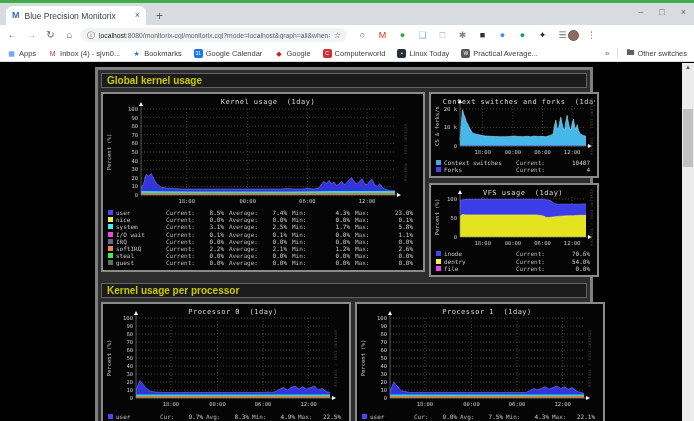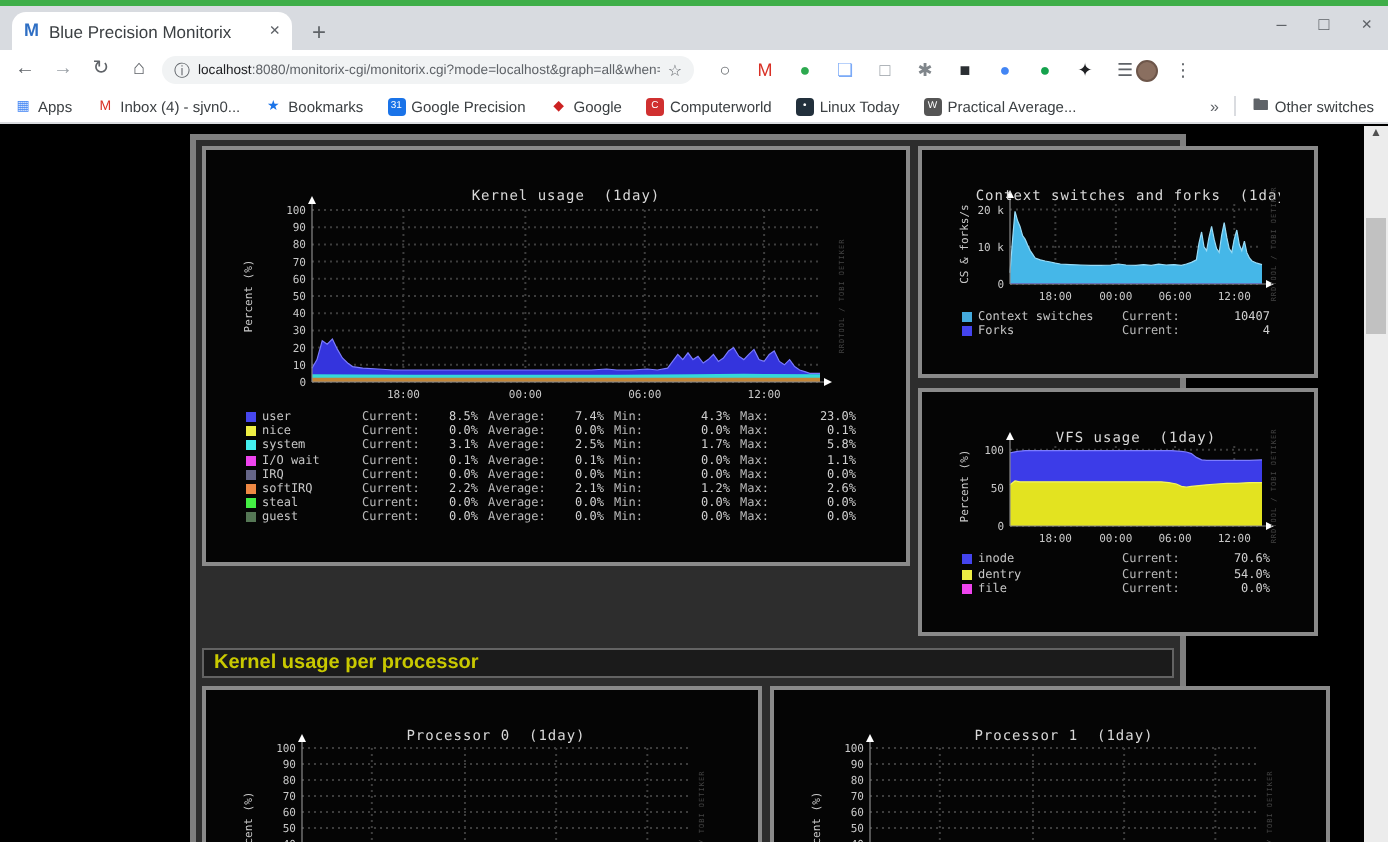--- a/index.html
+++ b/index.html
@@ -37,21 +37,21 @@
   .folder-ic{font-size:8px;color:#5f6368}
   
   .pagearea{position:absolute;top:63px;left:0;right:0;bottom:0;background:#000;overflow:hidden}
   .scrollbar{position:absolute;right:0;top:0;bottom:0;width:12px;background:#ececec;z-index:5}
   .sb-up{position:absolute;top:1px;left:0;width:12px;text-align:center;font-size:6px;color:#505050}
   .sb-thumb{position:absolute;top:46px;left:1px;width:10px;height:58px;background:#c1c1c1}
   .mx-container{position:absolute;left:95px;top:4px;width:486px;border:3px solid #7f7f7f;background:#2d2d2d;padding:3px;box-sizing:content-box}
   .section-title{background:#1b1b1b;border:1px solid #636363;color:#c9c900;font-weight:bold;font-size:10px;padding:1px 5px;margin-bottom:4px;font-family:"Liberation Sans",sans-serif}
   .grow{display:flex;gap:4px;margin-bottom:6px;align-items:flex-start}
   .gcol{display:flex;flex-direction:column;gap:5px}
-  .panel{border:2px solid #8a8a8a;background:#050505;padding:17px}
+  .panel{border:2px solid #8a8a8a;background:#050505;padding:2px}
   .panel svg{display:block}
   svg text{font-family:"DejaVu Sans Mono",monospace}
   .tick{font-size:5.5px;fill:#c8c8c8}
   .gtitle{font-size:7px;fill:#d8d8d8;letter-spacing:.5px}
   .wm{font-size:3.5px;fill:#454545;letter-spacing:.5px}
   .legend{font-family:"DejaVu Sans Mono",monospace;font-size:6px;color:#d0d0d0;padding:1px 3px 1px}
   .lrow{display:flex;align-items:center;height:7.2px}
   .sw{width:5px;height:5px;margin-right:3px;flex:none}
   .lname{color:#c6c6c6;overflow:hidden;white-space:nowrap}
   .slabel{color:#b8b8b8;white-space:nowrap}
@@ -120,21 +120,21 @@
       <span class="bm">
         <span class="bmicon" style="color: rgb(217, 48, 37);">M</span>
         <span>Inbox (4) - sjvn0...</span>
       </span>
       <span class="bm">
         <span class="bmicon" style="color: rgb(26, 115, 232);">★</span>
         <span>Bookmarks</span>
       </span>
       <span class="bm">
         <span class="bmicon" style="color: rgb(255, 255, 255); background: rgb(26, 115, 232); font-size: 5px;">31</span>
-        <span>Google Precision</span>
+        <span>Google Calendar</span>
       </span>
       <span class="bm">
         <span class="bmicon" style="color: rgb(204, 34, 34);">◆</span>
         <span>Google</span>
       </span>
       <span class="bm">
         <span class="bmicon" style="color: rgb(255, 255, 255); background: rgb(208, 48, 48); font-size: 5px;">C</span>
         <span>Computerworld</span>
       </span>
       <span class="bm">
@@ -151,20 +151,21 @@
     <span class="bm-sep"></span>
     <span class="bm">
       <span class="folder-ic">🖿</span>
       <span>Other switches</span>
     </span>
   </span>
 </div>
 
 <div class="pagearea">
   <div class="mx-container">
+    <div class="section-title">Global kernel usage</div>
     <div class="grow">
       <div class="panel">
           <svg width="304" height="112" viewBox="0 0 304 112">
             <line x1="36" y1="99" x2="290" y2="99" stroke="#3d3d3d" stroke-dasharray="1,2"></line>
             <text x="33" y="101" text-anchor="end" class="tick">0</text>
             <line x1="36" y1="90.4" x2="290" y2="90.4" stroke="#3d3d3d" stroke-dasharray="1,2"></line>
             <text x="33" y="92.4" text-anchor="end" class="tick">10</text>
             <line x1="36" y1="81.8" x2="290" y2="81.8" stroke="#3d3d3d" stroke-dasharray="1,2"></line>
             <text x="33" y="83.8" text-anchor="end" class="tick">20</text>
             <line x1="36" y1="73.2" x2="290" y2="73.2" stroke="#3d3d3d" stroke-dasharray="1,2"></line>

